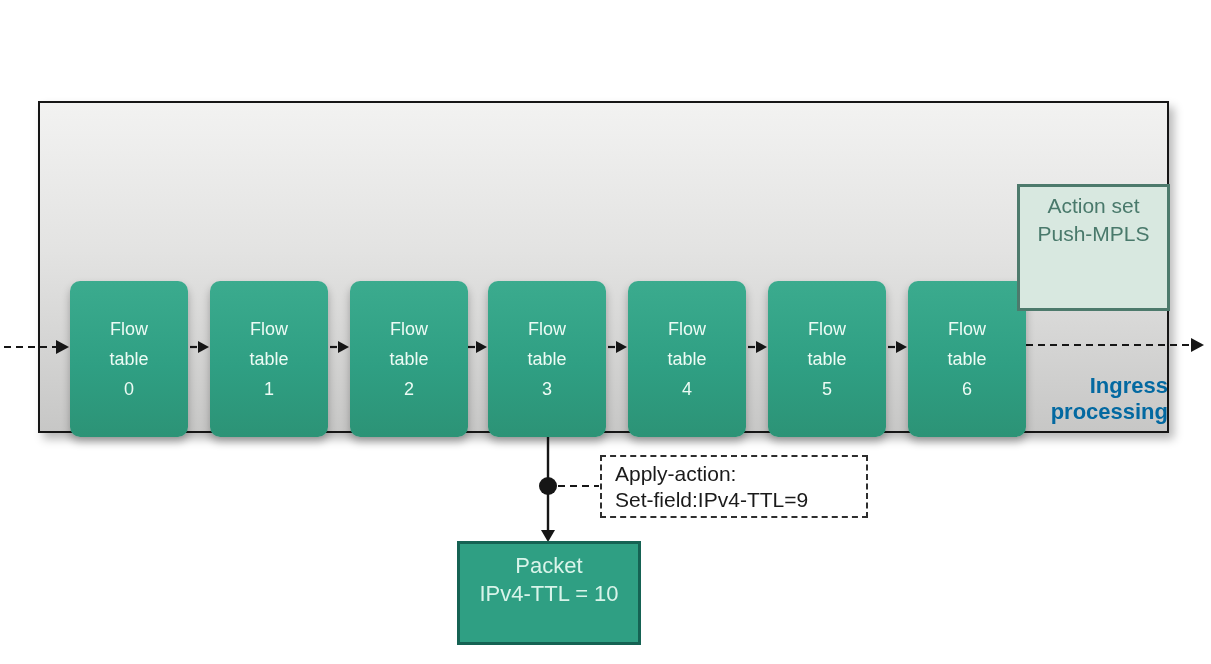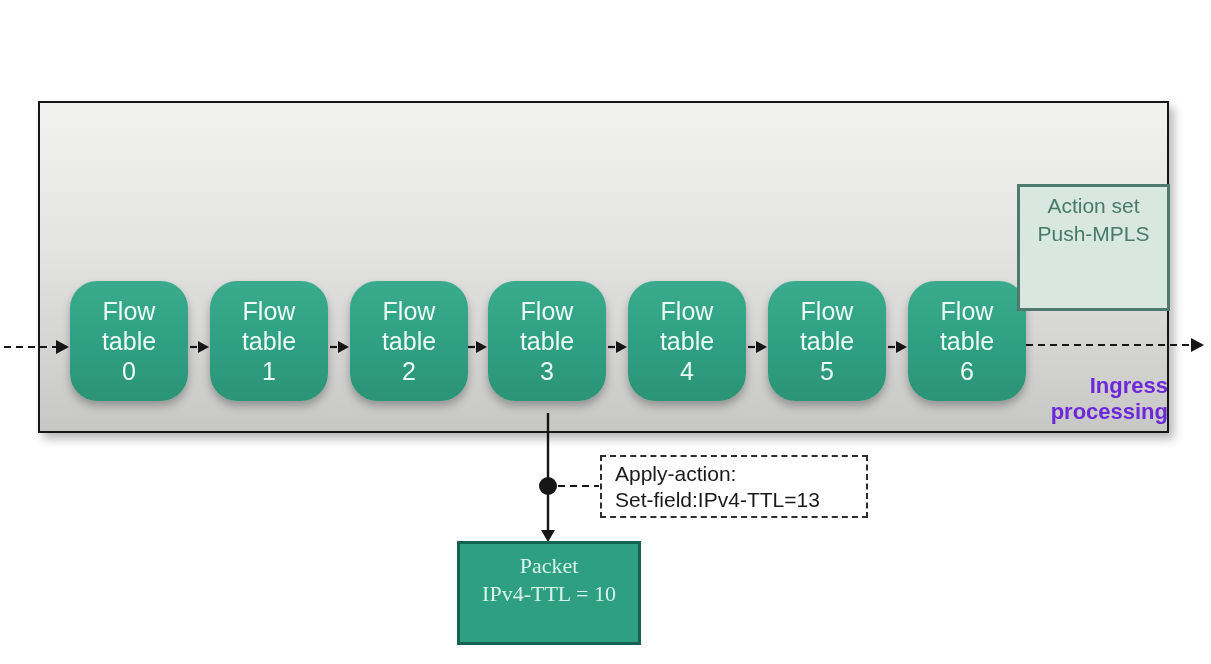--- a/index.html
+++ b/index.html
@@ -48,26 +48,26 @@
   }
   .connectors .head {
     fill: var(--line, #161616);
     stroke: none;
   }
   
   .flow-table {
     position: absolute;
     top: 281px;
     width: 118px;
-    height: 120px;
-    border-radius: 27px;
+    height: 156px;
+    border-radius: 10px;
     background: linear-gradient(180deg, #3bab8e 0%, var(--teal, #31a085) 55%, #2c9376 100%);
     box-shadow: 0 5px 9px rgba(0,0,0,0.28);
     color: #ecfbf4;
-    font-size: 25px;
+    font-size: 18px;
     line-height: 30px;
     text-align: center;
     white-space: pre-line;
     display: flex;
     align-items: center;
     justify-content: center;
     z-index: 3;
   }
   .ft0 { left: 70px; }
   .ft1 { left: 210px; }
@@ -98,21 +98,21 @@
   
   .ingress-label {
     position: absolute;
     left: 940px;
     top: 373px;
     width: 228px;
     text-align: right;
     font-size: 22px;
     line-height: 26px;
     font-weight: bold;
-    color: #6d28d9;
+    color: #0369a1;
     white-space: pre-line;
     z-index: 3;
   }
   
   .apply-action {
     position: absolute;
     left: 600px;
     top: 455px;
     width: 268px;
     height: 63px;
@@ -136,21 +136,20 @@
     box-sizing: border-box;
     background: var(--teal, #2e9d81);
     border: 3px solid var(--teal-dark, #156253);
     color: #d9f4ea;
     font-size: 22px;
     line-height: 28px;
     text-align: center;
     padding-top: 8px;
     white-space: pre-line;
     z-index: 3;
-    font-family: Liberation Serif, serif;
   }
 </style>
 </head>
 <body>
 
 <div class="stage">
 
   <div class="pipeline-container"></div>
 
   <svg class="connectors" width="1211" height="664" viewBox="0 0 1211 664">
@@ -216,18 +215,18 @@
 table
 6</div>
 
   <div class="action-set">Action set
 Push-MPLS</div>
 
   <div class="ingress-label">Ingress
 processing</div>
 
   <div class="apply-action">Apply-action:
-Set-field:IPv4-TTL=13</div>
+Set-field:IPv4-TTL=9</div>
 
   <div class="packet-box">Packet
 IPv4-TTL = 10</div>
 
 </div>
 
 </body></html>

